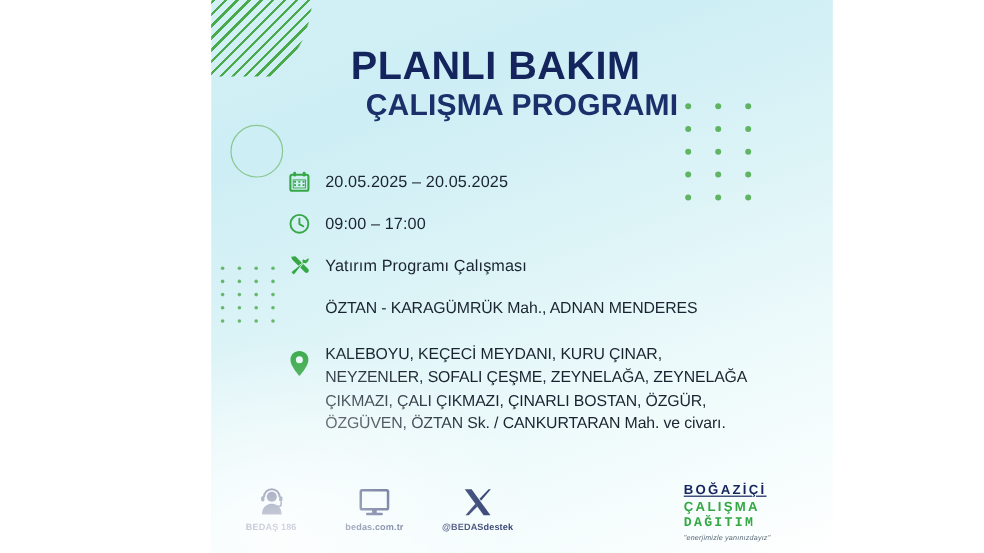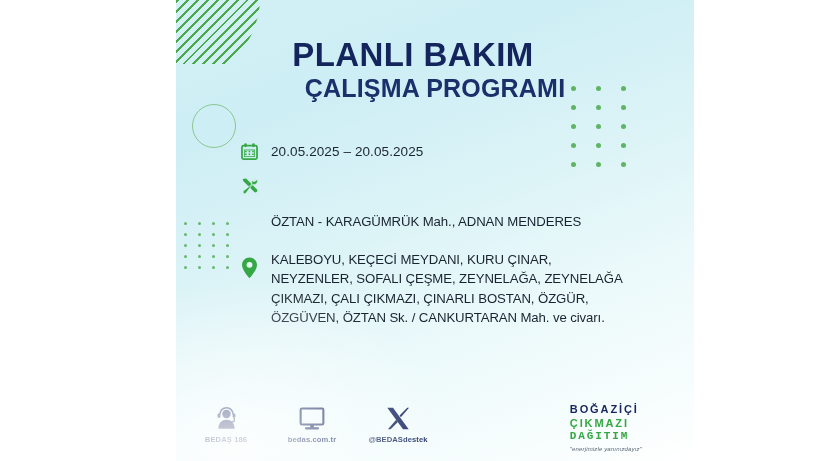--- a/index.html
+++ b/index.html
@@ -195,21 +195,21 @@
     top: 6px;
     text-align: left;
   }
   .brand-line {
     font-size: 11px;
     font-weight: 900;
     letter-spacing: 1.9px;
     line-height: 1.24;
     font-family: "Liberation Sans", sans-serif;
   }
-  .brand-1 { color: #16255e; }
+  .brand-1 { color: #16255e; text-decoration: underline; }
   .brand-2 { color: #35a845; }
   .brand-3 { color: #35a845; font-family: Liberation Mono, monospace; }
   .brand-tag {
     margin-top: 2px;
     font-size: 6px;
     color: #5a6a78;
     letter-spacing: 0.15px;
     font-style: italic;
     font-family: "Liberation Sans", sans-serif;
   }
@@ -305,28 +305,38 @@
                 <rect x="15.4" y="11" width="2" height="2"></rect>
               <rect x="6.4" y="14.5" width="2" height="2"></rect>
                 <rect x="10.9" y="14.5" width="2" height="2"></rect>
                 <rect x="15.4" y="14.5" width="2" height="2"></rect>
             </g>
           </svg>
         </span>
         <span class="info-text">20.05.2025 – 20.05.2025</span>
       </div>
 
+      <div class="info-row">
+        <span class="info-icon">
+          <svg width="19" height="19" viewBox="0 0 24 24" aria-hidden="true">
+            <circle cx="12" cy="12" r="9.4" fill="none" stroke="#35a845" stroke-width="2"></circle>
+            <path d="M12 6.6 V12.3 L16.1 14.6" fill="none" stroke="#35a845" stroke-width="2" stroke-linecap="round" stroke-linejoin="round"></path>
+          </svg>
+        </span>
+        <span class="info-text">09:00 – 17:00</span>
+      </div>
 
       <div class="info-row">
         <span class="info-icon">
           <svg width="20" height="20" viewBox="0 0 24 24" aria-hidden="true">
             <path d="M3.2 3.6 L7.4 3.0 L20.4 16.1 a2.3 2.3 0 0 1 -3.2 3.2 L4.1 6.2 Z" fill="#35a845"></path>
             <path d="M20.6 3.9 a4.6 4.6 0 0 0 -6.2 6.0 L3.9 18.0 a2.1 2.1 0 0 0 2.9 2.9 L15.0 10.3 a4.6 4.6 0 0 0 5.6 -6.4 L17.9 6.6 L15.6 6.1 L15.1 3.8 Z" fill="#35a845" stroke="#ddf4f7" stroke-width="0.9"></path>
           </svg>
         </span>
+        <span class="info-text">Yatırım Programı Çalışması</span>
       </div>
 
       <div class="info-row row-address">
         <span class="info-icon">
           <svg width="19" height="22" viewBox="0 0 24 30" aria-hidden="true">
             <path d="M12 0.8 C6.2 0.8 1.8 5.2 1.8 10.8 C1.8 18.0 12 29.0 12 29.0 C12 29.0 22.2 18.0 22.2 10.8 C22.2 5.2 17.8 0.8 12 0.8 Z" fill="#35a845"></path>
             <circle cx="12" cy="10.7" r="4.0" fill="#eaf8f9"></circle>
           </svg>
         </span>
         <span class="info-text">
@@ -378,21 +388,21 @@
               <path d="M13.6 9.1 L21.2 1.2 H23.0 L14.9 10.8 Z" fill="#16255e"></path>
             </svg>
           </span>
           <span class="contact-label">@BEDASdestek</span>
         </div>
 
       </div>
 
       <div class="brand">
         <div class="brand-line brand-1">BOĞAZİÇİ</div>
-        <div class="brand-line brand-2">ÇIKMAZI</div>
+        <div class="brand-line brand-2">ÇALIŞMA</div>
         <div class="brand-line brand-3">DAĞITIM</div>
         <div class="brand-tag">"enerjimizle yanınızdayız"</div>
       </div>
 
     </div>
 
   </div>
 </div>
 
 </body></html>

